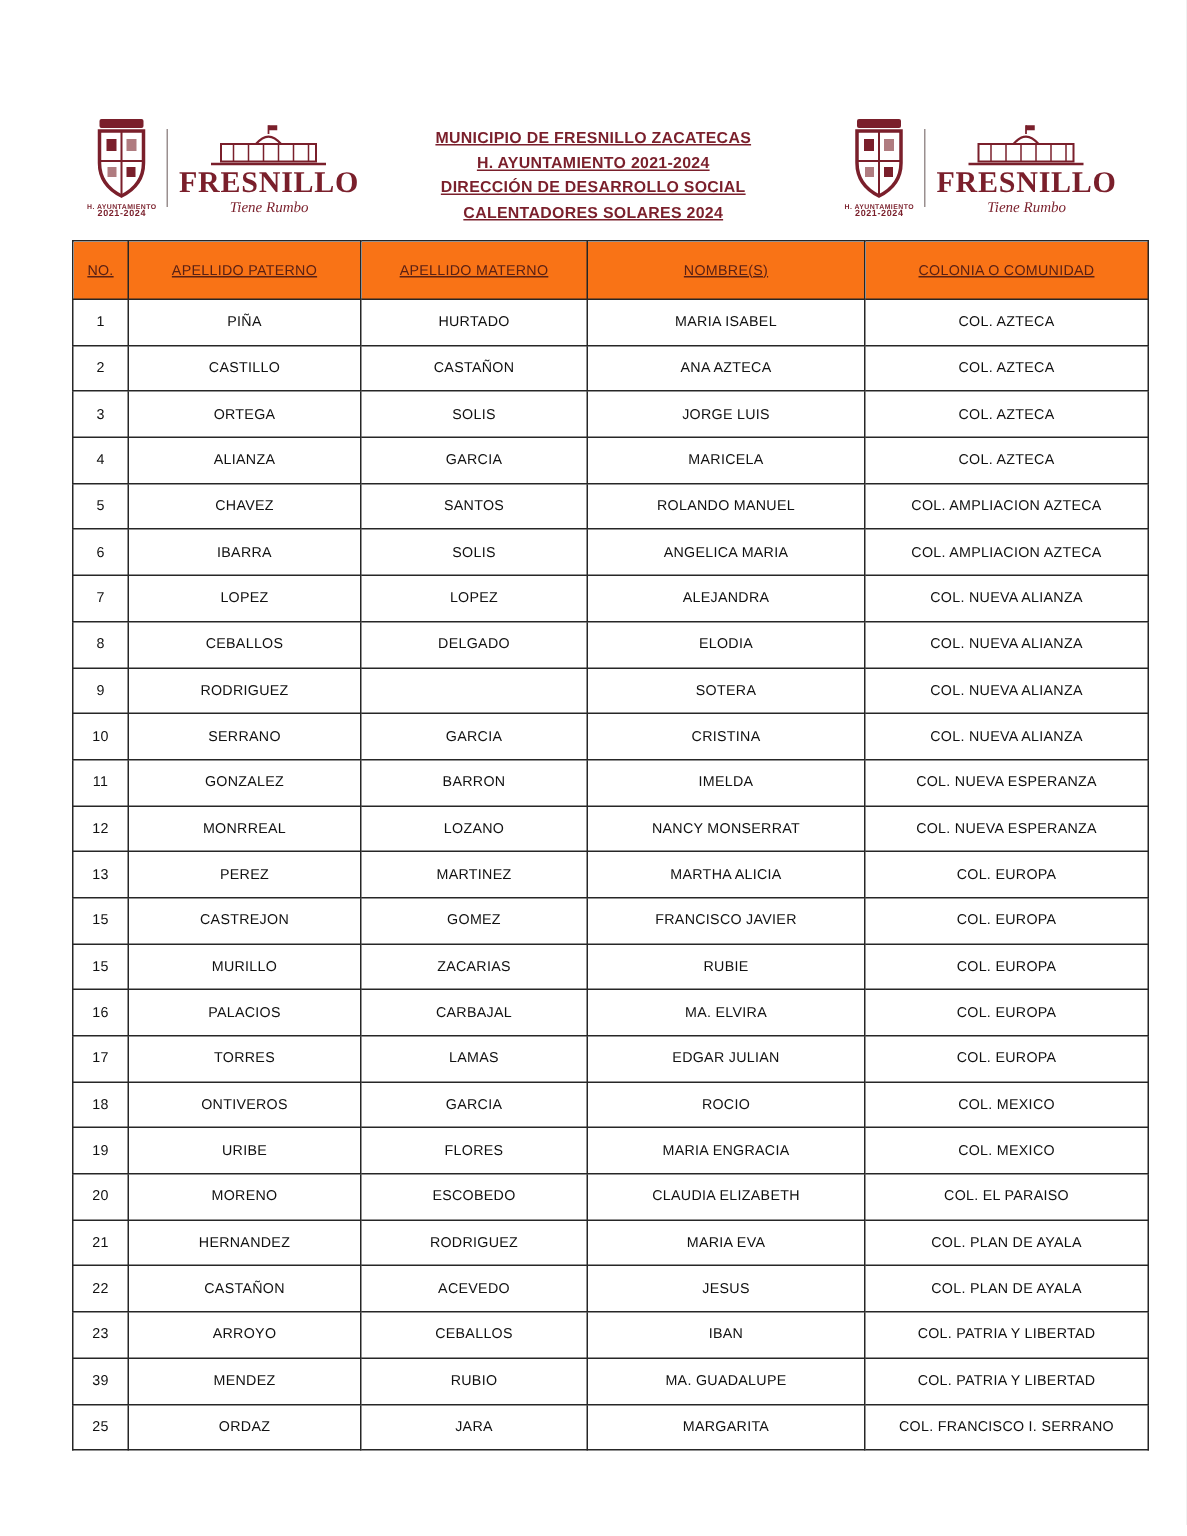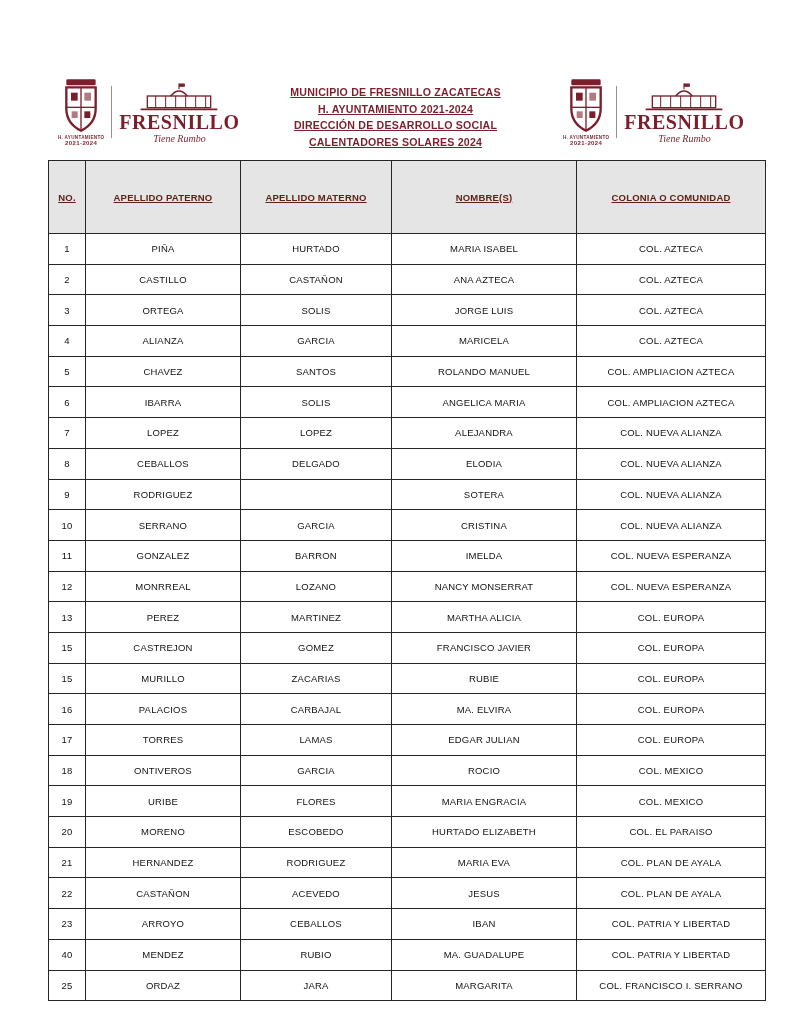--- a/index.html
+++ b/index.html
@@ -102,28 +102,28 @@
     table-layout: fixed;
   }
   table.roster th, table.roster td {
     border: 1px solid #262626;
     text-align: center;
     vertical-align: middle;
     overflow: hidden;
     white-space: nowrap;
   }
   table.roster th {
-    background: #e5e5e5;
+    background: #f97316;
     color: #5b2114;
     font-size: 9.5px;
-    font-weight: bold;
+    font-weight: normal;
     text-decoration: underline;
     letter-spacing: 0.2px;
     height: 38px;
-    padding: 17px 2px;
+    padding: 0 2px;
   }
   table.roster td {
     font-size: 9.5px;
     color: #111111;
     letter-spacing: 0.2px;
     height: 29.7px;
     padding: 0 3px;
   }
   .col-0 { width: 32px; }
   .col-1 { width: 150px; }
@@ -359,21 +359,21 @@
             <td class="col-0">19</td>
             <td class="col-1">URIBE</td>
             <td class="col-2">FLORES</td>
             <td class="col-3">MARIA ENGRACIA</td>
             <td class="col-4">COL. MEXICO</td>
           </tr>
           <tr>
             <td class="col-0">20</td>
             <td class="col-1">MORENO</td>
             <td class="col-2">ESCOBEDO</td>
-            <td class="col-3">HURTADO ELIZABETH</td>
+            <td class="col-3">CLAUDIA ELIZABETH</td>
             <td class="col-4">COL. EL PARAISO</td>
           </tr>
           <tr>
             <td class="col-0">21</td>
             <td class="col-1">HERNANDEZ</td>
             <td class="col-2">RODRIGUEZ</td>
             <td class="col-3">MARIA EVA</td>
             <td class="col-4">COL. PLAN DE AYALA</td>
           </tr>
           <tr>
@@ -384,21 +384,21 @@
             <td class="col-4">COL. PLAN DE AYALA</td>
           </tr>
           <tr>
             <td class="col-0">23</td>
             <td class="col-1">ARROYO</td>
             <td class="col-2">CEBALLOS</td>
             <td class="col-3">IBAN</td>
             <td class="col-4">COL. PATRIA Y LIBERTAD</td>
           </tr>
           <tr>
-            <td class="col-0">40</td>
+            <td class="col-0">39</td>
             <td class="col-1">MENDEZ</td>
             <td class="col-2">RUBIO</td>
             <td class="col-3">MA. GUADALUPE</td>
             <td class="col-4">COL. PATRIA Y LIBERTAD</td>
           </tr>
           <tr>
             <td class="col-0">25</td>
             <td class="col-1">ORDAZ</td>
             <td class="col-2">JARA</td>
             <td class="col-3">MARGARITA</td>

